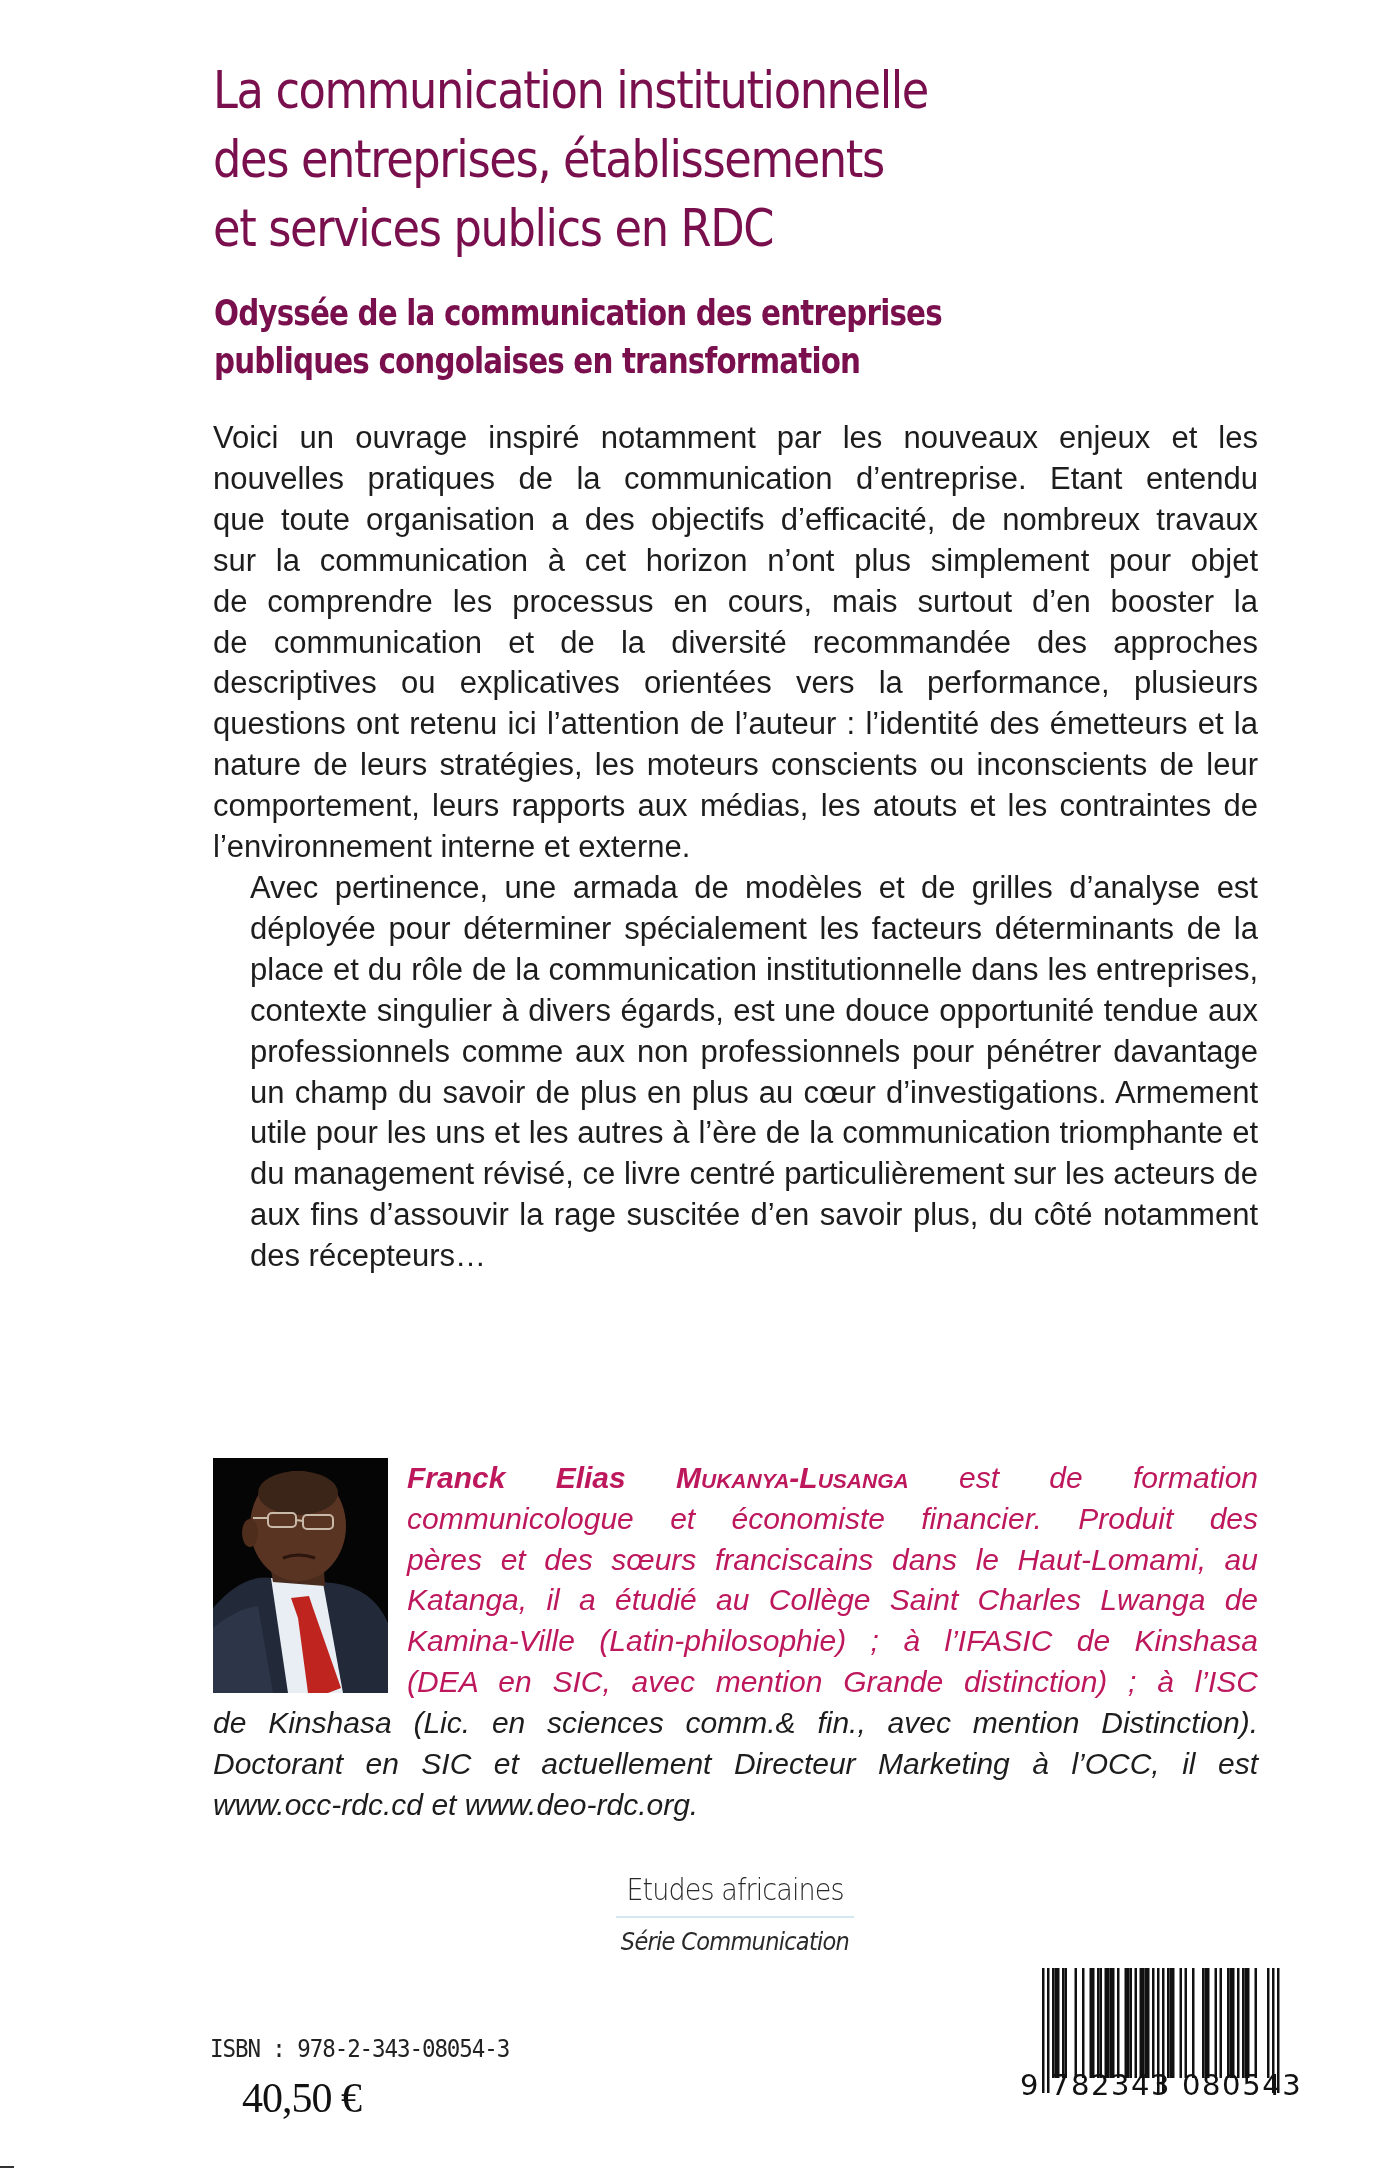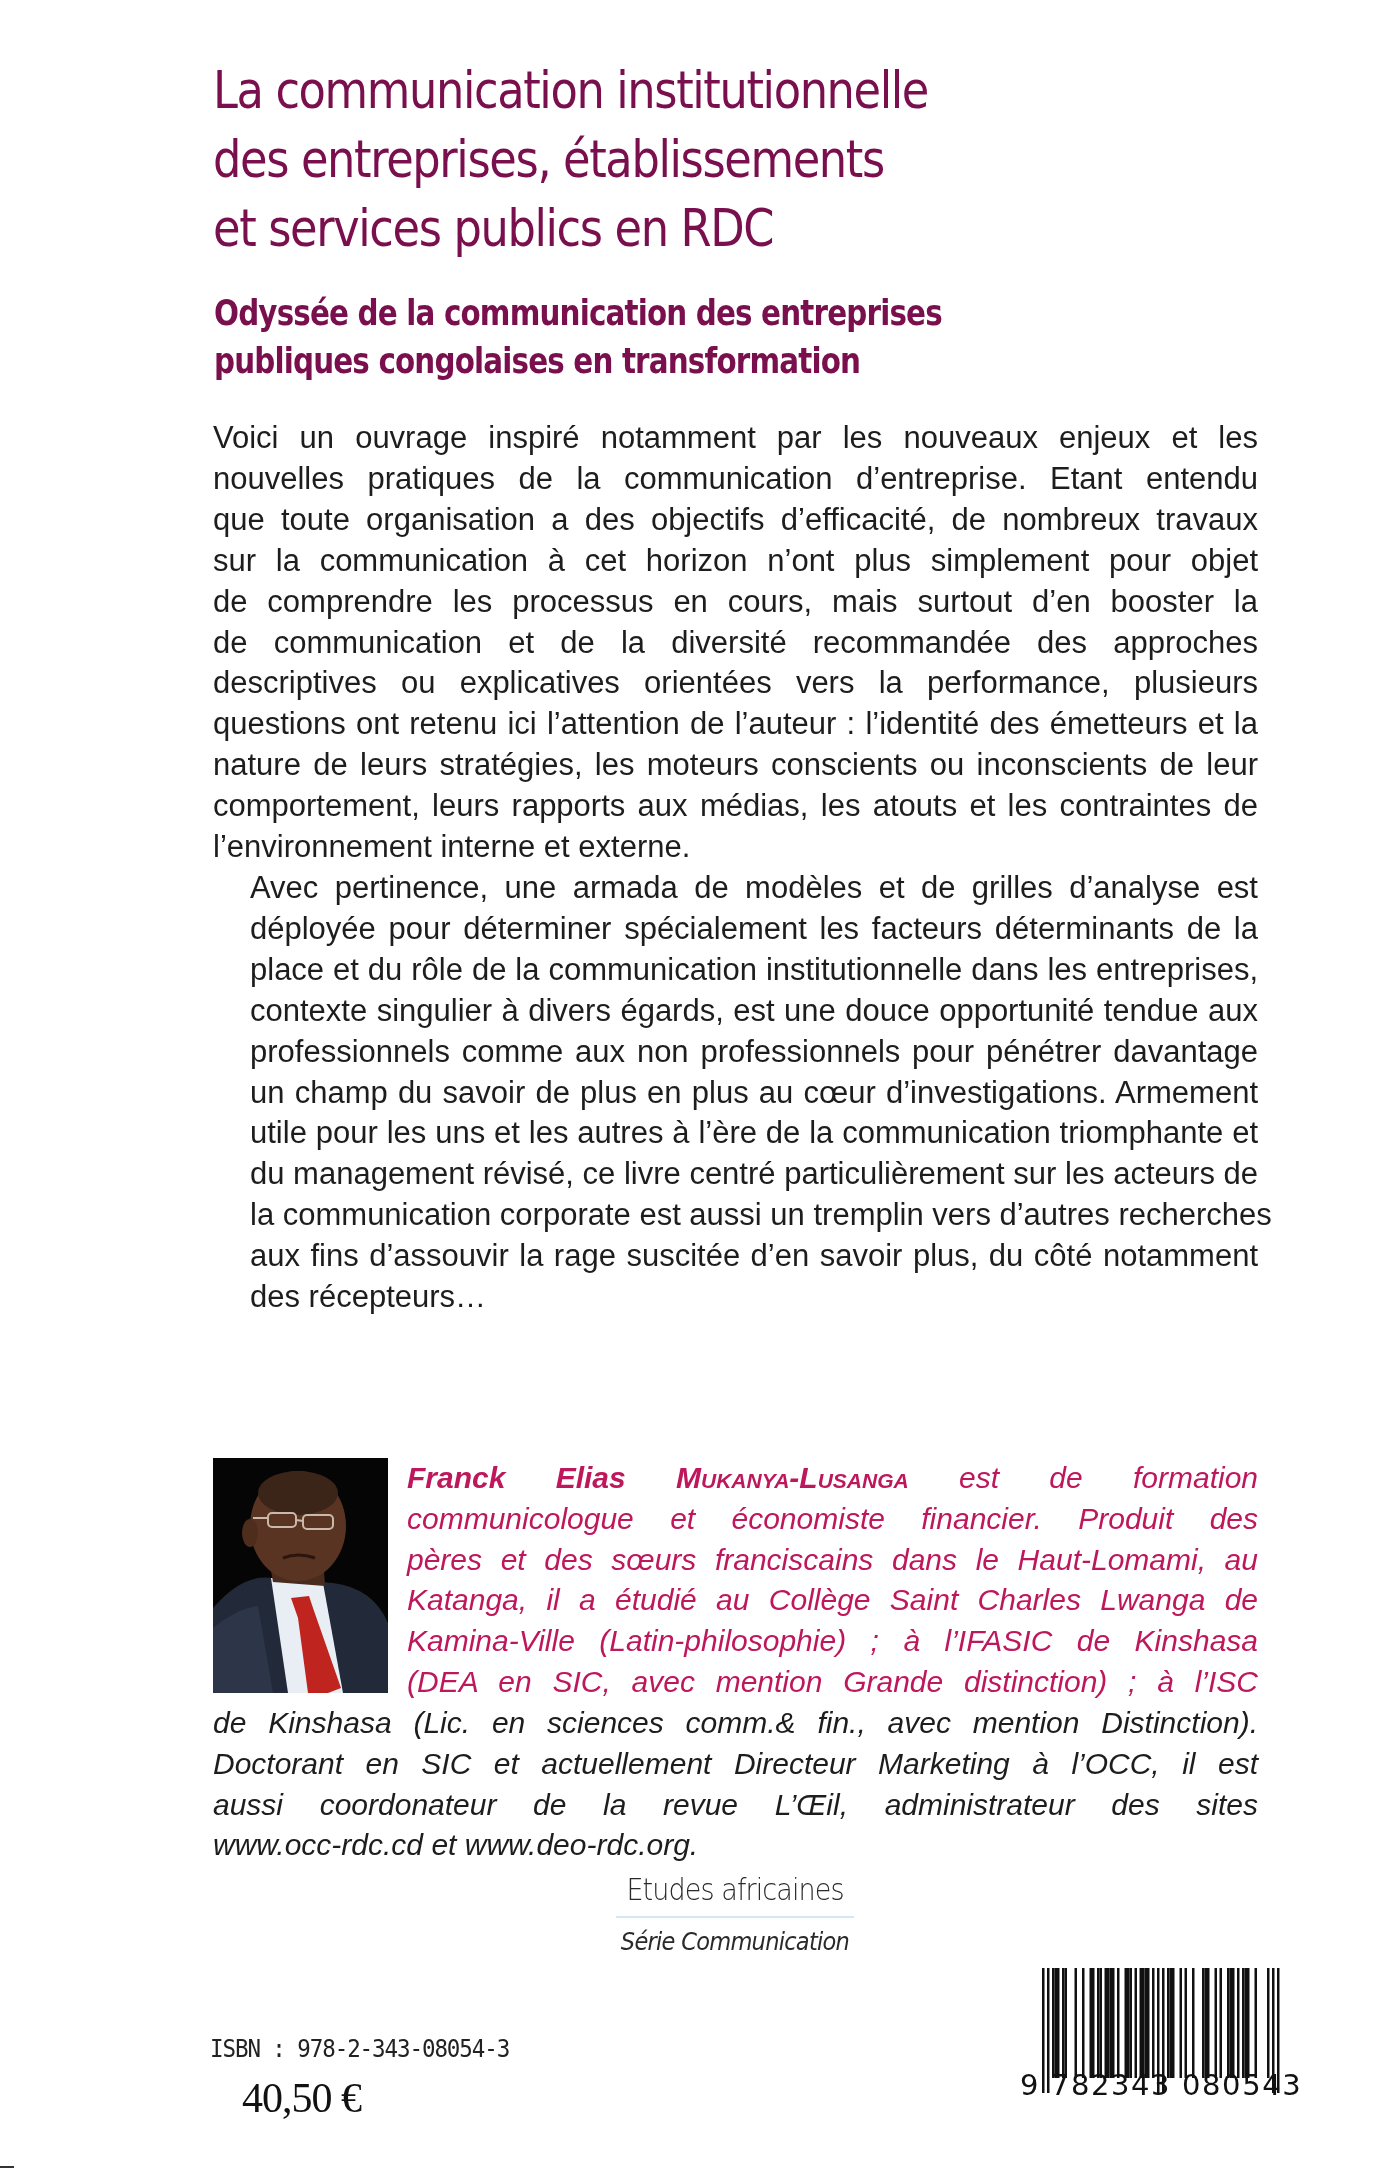--- a/index.html
+++ b/index.html
@@ -92,21 +92,20 @@
       </p>
     <p class="indent" id="para-1">
         <span class="line" style="text-indent: 37px;">Avec pertinence, une armada de modèles et de grilles d’analyse est</span>
         <span class="line">déployée pour déterminer spécialement les facteurs déterminants de la</span>
         <span class="line">place et du rôle de la communication institutionnelle dans  les entreprises,</span>
         <span class="line">contexte singulier à divers égards, est une douce  opportunité tendue aux</span>
         <span class="line">professionnels comme aux non professionnels pour pénétrer davantage</span>
         <span class="line">un champ du savoir de plus en plus au cœur d’investigations. Armement</span>
         <span class="line">utile pour les uns et les autres à l’ère de la communication triomphante et</span>
         <span class="line">du management révisé, ce livre centré particulièrement sur les acteurs de</span>
-        <span class="line">la communication corporate est  aussi un tremplin vers d’autres recherches</span>
         <span class="line">aux fins d’assouvir la rage suscitée d’en savoir plus, du côté notamment</span>
         <span class="line last">des récepteurs…</span>
       </p>
   </div>
 
   <div class="author">
     <div class="photo">
       <svg width="175" height="235" viewBox="0 0 175 235">
         <rect x="0" y="0" width="175" height="235" fill="#050505"></rect>
 
@@ -138,21 +137,20 @@
       <span class="line">communicologue et économiste financier. Produit des</span>
       <span class="line">pères et des sœurs franciscains dans le Haut-Lomami, au</span>
       <span class="line">Katanga, il a étudié au Collège Saint Charles Lwanga de</span>
       <span class="line">Kamina-Ville (Latin-philosophie) ;  à l’IFASIC de Kinshasa</span>
       <span class="line">(DEA  en SIC, avec mention Grande distinction) ; à l’ISC</span>
     </div>
 
     <div class="bio-full">
       <span class="line">de Kinshasa (Lic. en sciences comm.&amp; fin., avec mention Distinction).</span>
       <span class="line">Doctorant en SIC et actuellement Directeur Marketing à l’OCC, il est</span>
-      <span class="line">aussi coordonateur de la revue L’Œil, administrateur des sites</span>
       <span class="line last">www.occ-rdc.cd et www.deo-rdc.org.</span>
     </div>
   </div>
 
   <div class="series">
     <span class="series-name">Etudes africaines</span>
     <span class="series-rule"></span>
     <span class="series-sub">Série Communication</span>
   </div>
 

